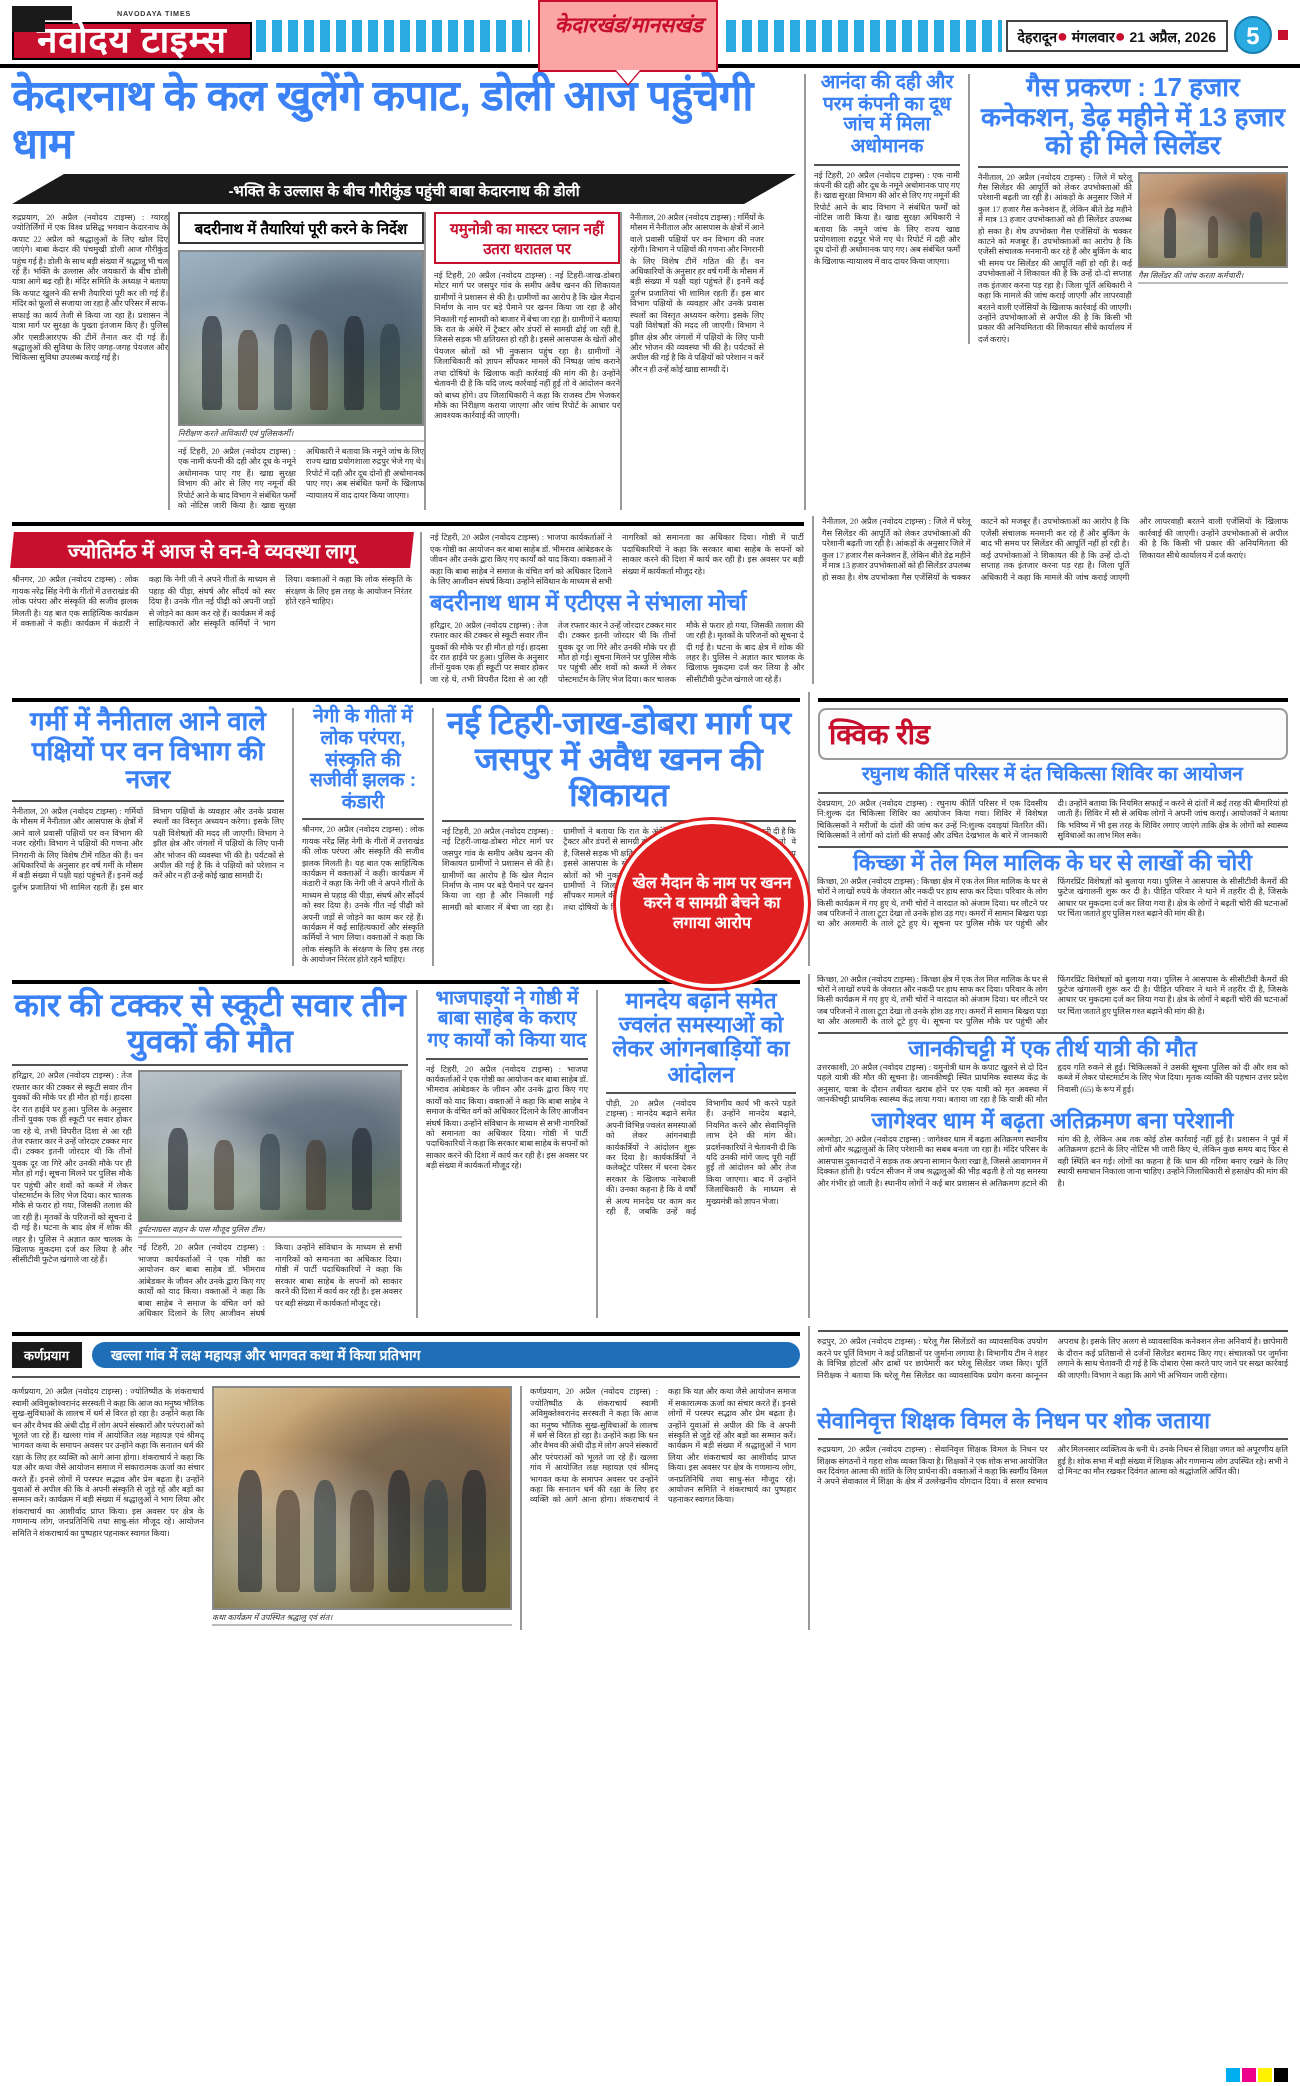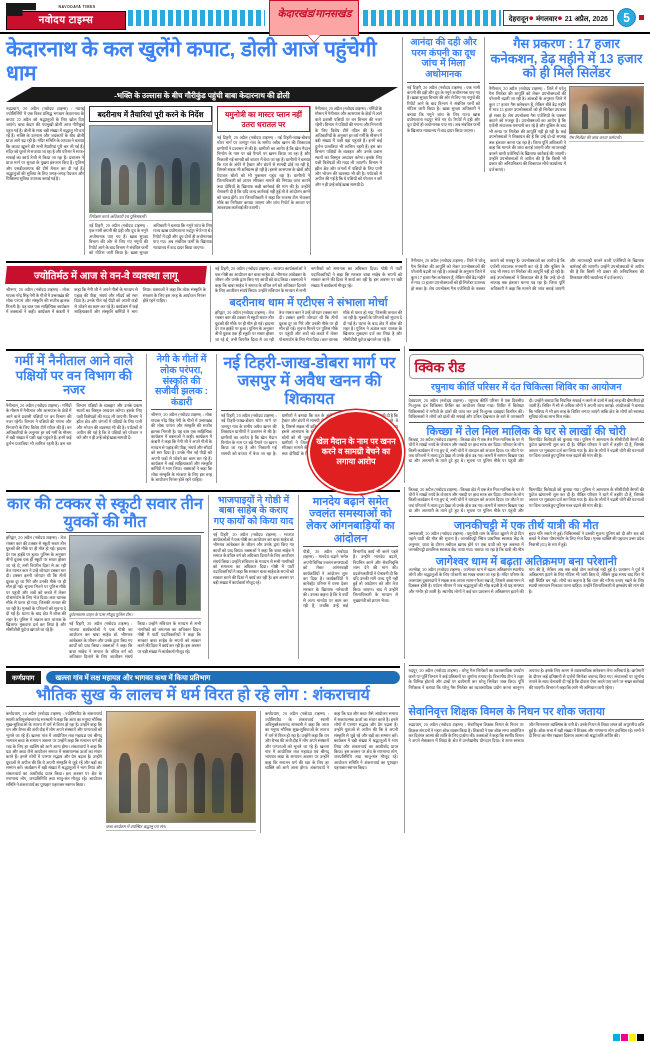--- a/index.html
+++ b/index.html
@@ -35,21 +35,21 @@
   }
   .logo-tiny {
     font-size: 3.6px; letter-spacing: .4px; font-weight: bold;
     color: #333; text-align: center; margin-left: 22px; line-height: 5px;
   }
   .logo-box {
     margin-top: 1px;
     background: #c8102e;
     color: #fff;
     font-weight: bold;
-    font-size: 10px;
+    font-size: 18px;
     text-align: center;
     padding: 1px 3px 2px 3px;
     border: 1.2px solid #000;
     letter-spacing: .5px;
     line-height: 14px;
   }
   .stripes {
     flex: 1 1 auto; height: 16px; margin: 0 2px;
     background: repeating-linear-gradient(to right,
       #29ABE2 0px, #29ABE2 5px, #ffffff 5px, #ffffff 8px);
@@ -322,21 +322,21 @@
       <div class="rule-thick"></div>
       <div style="display:flex; gap:4px;">
         <div style="width:200px;">
           <div class="banner-red">
             <span>ज्योतिर्मठ में आज से वन-वे व्यवस्था लागू</span>
           </div>
           <div class="body-txt b3" style="margin-top:3px;">श्रीनगर, 20 अप्रैल (नवोदय टाइम्स) : लोक गायक नरेंद्र सिंह नेगी के गीतों में उत्तराखंड की लोक परंपरा और संस्कृति की सजीव झलक मिलती है। यह बात एक साहित्यिक कार्यक्रम में वक्ताओं ने कही। कार्यक्रम में कंडारी ने कहा कि नेगी जी ने अपने गीतों के माध्यम से पहाड़ की पीड़ा, संघर्ष और सौंदर्य को स्वर दिया है। उनके गीत नई पीढ़ी को अपनी जड़ों से जोड़ने का काम कर रहे हैं। कार्यक्रम में कई साहित्यकारों और संस्कृति कर्मियों ने भाग लिया। वक्ताओं ने कहा कि लोक संस्कृति के संरक्षण के लिए इस तरह के आयोजन निरंतर होते रहने चाहिए।</div>
         </div>
         <div class="sep-v pad-l" style="width:192px;">
           <div class="body-txt b2">नई टिहरी, 20 अप्रैल (नवोदय टाइम्स) : भाजपा कार्यकर्ताओं ने एक गोष्ठी का आयोजन कर बाबा साहेब डॉ. भीमराव आंबेडकर के जीवन और उनके द्वारा किए गए कार्यों को याद किया। वक्ताओं ने कहा कि बाबा साहेब ने समाज के वंचित वर्ग को अधिकार दिलाने के लिए आजीवन संघर्ष किया। उन्होंने संविधान के माध्यम से सभी नागरिकों को समानता का अधिकार दिया। गोष्ठी में पार्टी पदाधिकारियों ने कहा कि सरकार बाबा साहेब के सपनों को साकार करने की दिशा में कार्य कर रही है। इस अवसर पर बड़ी संख्या में कार्यकर्ता मौजूद रहे।</div>
-          <div class="hl hl-sm" style="text-align:center; margin:2px 0;">बदरीनाथ धाम में एटीएस ने संभाला मोर्चा</div>
+          <div class="hl hl-sm" style="margin:2px 0;">बदरीनाथ धाम में एटीएस ने संभाला मोर्चा</div>
           <div class="body-txt b3">हरिद्वार, 20 अप्रैल (नवोदय टाइम्स) : तेज रफ्तार कार की टक्कर से स्कूटी सवार तीन युवकों की मौके पर ही मौत हो गई। हादसा देर रात हाईवे पर हुआ। पुलिस के अनुसार तीनों युवक एक ही स्कूटी पर सवार होकर जा रहे थे, तभी विपरीत दिशा से आ रही तेज रफ्तार कार ने उन्हें जोरदार टक्कर मार दी। टक्कर इतनी जोरदार थी कि तीनों युवक दूर जा गिरे और उनकी मौके पर ही मौत हो गई। सूचना मिलने पर पुलिस मौके पर पहुंची और शवों को कब्जे में लेकर पोस्टमार्टम के लिए भेज दिया। कार चालक मौके से फरार हो गया, जिसकी तलाश की जा रही है। मृतकों के परिजनों को सूचना दे दी गई है। घटना के बाद क्षेत्र में शोक की लहर है। पुलिस ने अज्ञात कार चालक के खिलाफ मुकदमा दर्ज कर लिया है और सीसीटीवी फुटेज खंगाले जा रहे हैं।</div>
         </div>
       </div>
     </div>
     <div class="col sep-v pad-l" style="width:242px;">
       <div class="body-txt b3">नैनीताल, 20 अप्रैल (नवोदय टाइम्स) : जिले में घरेलू गैस सिलेंडर की आपूर्ति को लेकर उपभोक्ताओं की परेशानी बढ़ती जा रही है। आंकड़ों के अनुसार जिले में कुल 17 हजार गैस कनेक्शन हैं, लेकिन बीते डेढ़ महीने में मात्र 13 हजार उपभोक्ताओं को ही सिलेंडर उपलब्ध हो सका है। शेष उपभोक्ता गैस एजेंसियों के चक्कर काटने को मजबूर हैं। उपभोक्ताओं का आरोप है कि एजेंसी संचालक मनमानी कर रहे हैं और बुकिंग के बाद भी समय पर सिलेंडर की आपूर्ति नहीं हो रही है। कई उपभोक्ताओं ने शिकायत की है कि उन्हें दो-दो सप्ताह तक इंतजार करना पड़ रहा है। जिला पूर्ति अधिकारी ने कहा कि मामले की जांच कराई जाएगी और लापरवाही बरतने वाली एजेंसियों के खिलाफ कार्रवाई की जाएगी। उन्होंने उपभोक्ताओं से अपील की है कि किसी भी प्रकार की अनियमितता की शिकायत सीधे कार्यालय में दर्ज कराएं।</div>
     </div>
   </div>
 
   <div class="zone" style="margin-top:4px;">
@@ -432,21 +432,20 @@
     </div>
   </div>
 
   <div class="zone" style="margin-top:4px;">
     <div class="col" style="width:396px;">
       <div class="rule-thick"></div>
       <div class="tagrow">
         <div class="tag-city">कर्णप्रयाग</div>
         <div class="tag-pill">खल्ला गांव में लक्ष महायज्ञ और भागवत कथा में किया प्रतिभाग</div>
       </div>
-      <div class="hl hl-lg" style="text-align:center;">भौतिक सुख के लालच में धर्म विरत हो रहे लोग : शंकराचार्य</div>
       <div class="rule-thin"></div>
       <div style="display:flex; gap:4px; margin-top:2px;">
         <div style="width:96px;">
           <div class="body-txt">कर्णप्रयाग, 20 अप्रैल (नवोदय टाइम्स) : ज्योतिष्पीठ के शंकराचार्य स्वामी अविमुक्तेश्वरानंद सरस्वती ने कहा कि आज का मनुष्य भौतिक सुख-सुविधाओं के लालच में धर्म से विरत हो रहा है। उन्होंने कहा कि धन और वैभव की अंधी दौड़ में लोग अपने संस्कारों और परंपराओं को भूलते जा रहे हैं। खल्ला गांव में आयोजित लक्ष महायज्ञ एवं श्रीमद् भागवत कथा के समापन अवसर पर उन्होंने कहा कि सनातन धर्म की रक्षा के लिए हर व्यक्ति को आगे आना होगा। शंकराचार्य ने कहा कि यज्ञ और कथा जैसे आयोजन समाज में सकारात्मक ऊर्जा का संचार करते हैं। इनसे लोगों में परस्पर सद्भाव और प्रेम बढ़ता है। उन्होंने युवाओं से अपील की कि वे अपनी संस्कृति से जुड़े रहें और बड़ों का सम्मान करें। कार्यक्रम में बड़ी संख्या में श्रद्धालुओं ने भाग लिया और शंकराचार्य का आशीर्वाद प्राप्त किया। इस अवसर पर क्षेत्र के गणमान्य लोग, जनप्रतिनिधि तथा साधु-संत मौजूद रहे। आयोजन समिति ने शंकराचार्य का पुष्पहार पहनाकर स्वागत किया।</div>
         </div>
         <div style="width:150px;">
           <div class="photo indoor" style="height:112px;">
             <div class="photo-figs">
               <i></i>
                 <i></i>

